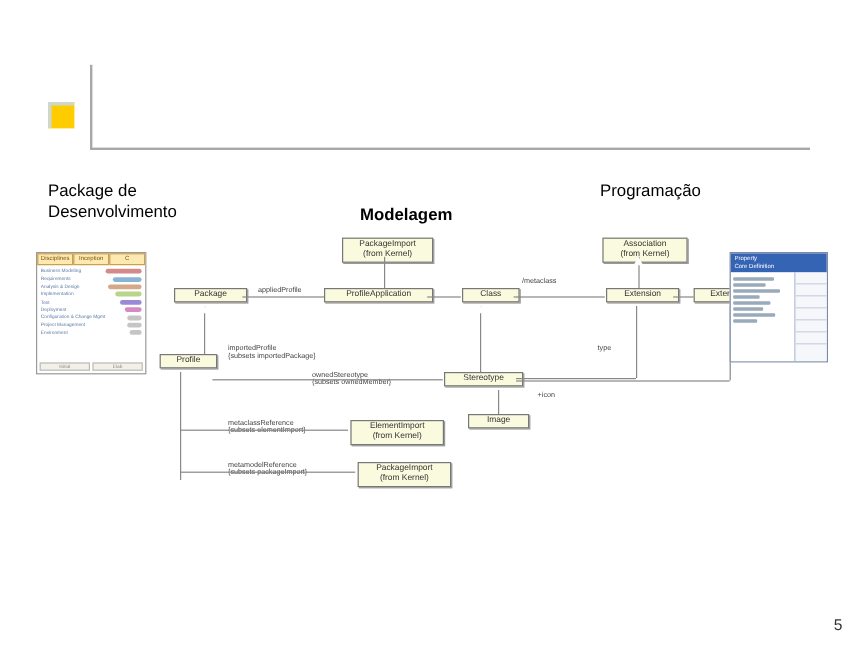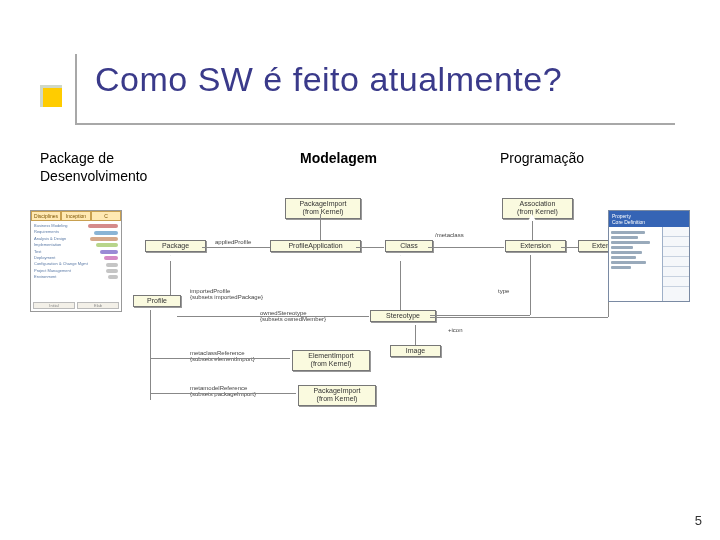--- a/index.html
+++ b/index.html
@@ -65,21 +65,21 @@
     top: 150px;
     left: 0;
     width: 720px;
   }
   .col-h {
     position: absolute;
     font-size: 14px;
     color: #000;
   }
   .h1 { left: 40px; top: 0; width: 140px; line-height: 1.25; }
-  .h2 { left: 300px; top: 0; font-weight: bold; }
+  .h2 { left: 300px; top: 20px; font-weight: bold; }
   .h3 { left: 500px; top: 0; }
   .diagram-area {
     position: absolute;
     left: 30px;
     top: 210px;
     width: 660px;
     height: 210px;
   }
   
   .process-chart {
@@ -220,21 +220,20 @@
   }
 </style>
 </head>
 <body>
 
 <div class="slide">
 
   <div class="title-bullet"></div>
   <div class="title-line-v"></div>
   <div class="title-line-h"></div>
-  <div class="title">Como SW é feito atualmente?</div>
 
   <div class="col-headers">
     <div class="col-h h1">Package de Desenvolvimento</div>
     <div class="col-h h2">Modelagem</div>
     <div class="col-h h3">Programação</div>
   </div>
 
   <div class="diagram-area">
 
     <div class="process-chart">

